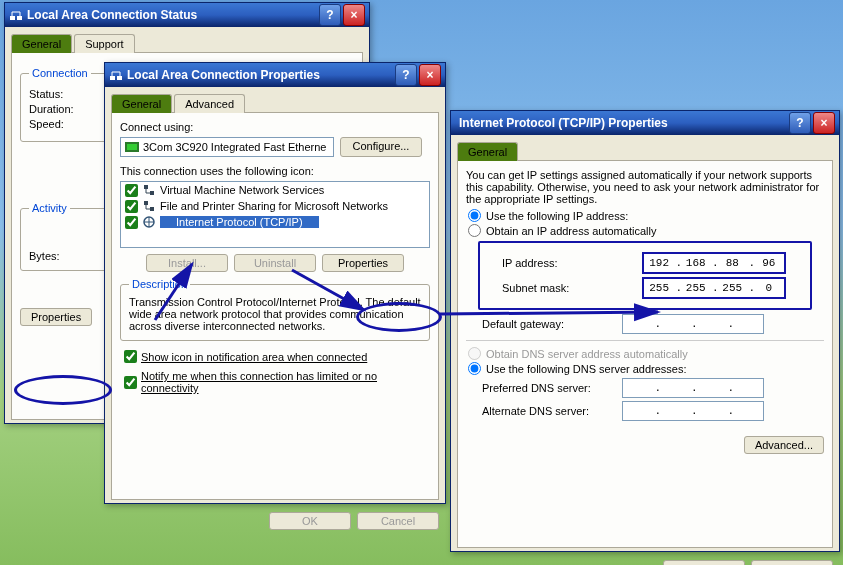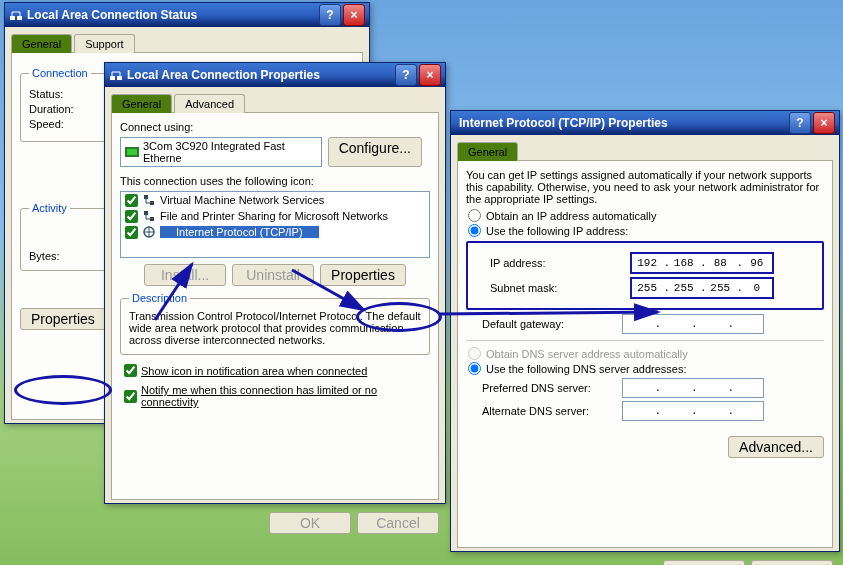--- a/index.html
+++ b/index.html
@@ -74,21 +74,21 @@
     border-radius: 3px;
     padding: 6px 8px 8px 8px;
     margin: 6px 0;
   }
   fieldset legend { color: #0046d5; padding: 0 3px; }
   .btn {
     border: 1px solid #aca899;
     background: #ece9d8;
     padding: 2px 10px;
     border-radius: 3px;
-    font-size: 14px;
+    font-size: 11px;
     min-width: 60px;
     text-align: center;
     cursor: default;
   }
   .btn.disabled { color: #999; }
   .btn-row { display: flex; gap: 6px; justify-content: center; margin: 6px 0;}
   .listbox {
     border: 1px solid #7f9db9;
     background: #fff;
     height: 65px;
@@ -273,29 +273,29 @@
     <div class="tbtn help">?</div>
     <div class="tbtn close">×</div>
   </div>
   <div class="tabs">
     <div class="tab active">General</div>
   </div>
   <div class="tabbody" style="height:370px;">
     <div style="margin-bottom:4px;">You can get IP settings assigned automatically if your network supports this capability. Otherwise, you need to ask your network administrator for the appropriate IP settings.</div>
 
     <div class="radio-row">
+      <input type="radio" name="ip" checked="" style="">
+      <span>Use the following IP address:</span>
+    </div>
+    <div class="radio-row">
       <input type="radio" name="ip" style="">
       <span>Obtain an IP address automatically</span>
     </div>
-    <div class="radio-row">
-      <input type="radio" name="ip" checked="" style="">
-      <span>Use the following IP address:</span>
-    </div>
-
-    <div class="emph-border" style="margin:4px 0;">
+
+    <div class="emph-border" style="margin:4px 12px;">
       <div class="field-row">
         <span class="lbl">IP address:</span>
         <div class="ip-input strong">
           <span>192</span>
             <span class="dot">.</span>
           <span>168</span>
             <span class="dot">.</span>
           <span>88</span>
             <span class="dot">.</span>
           <span>96</span>

